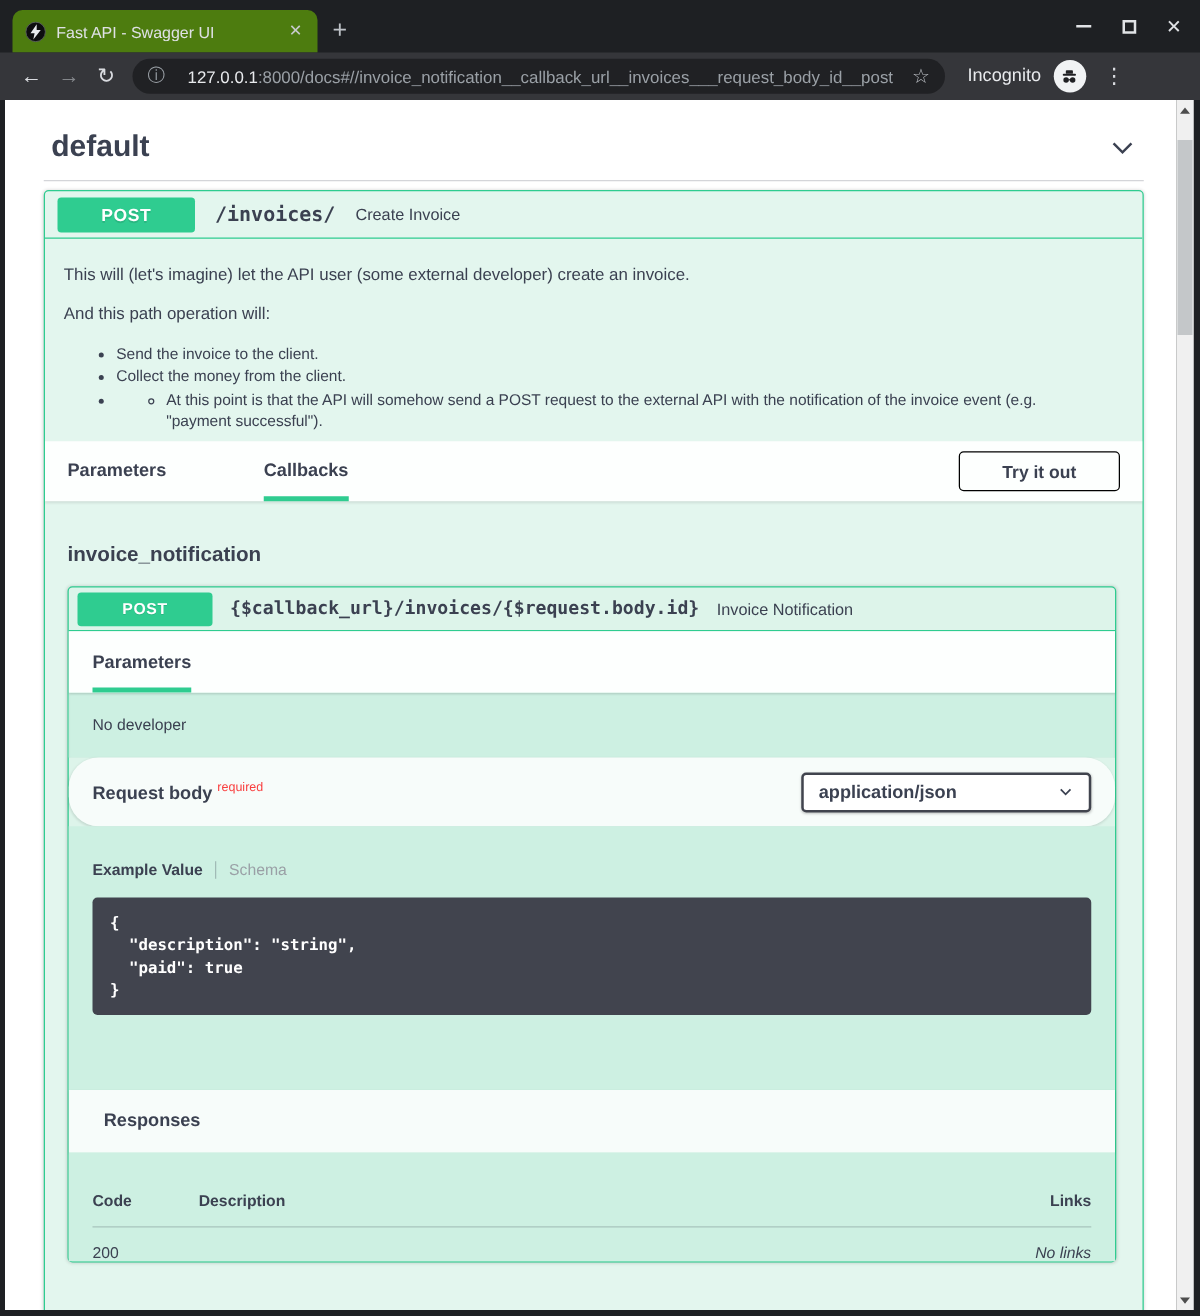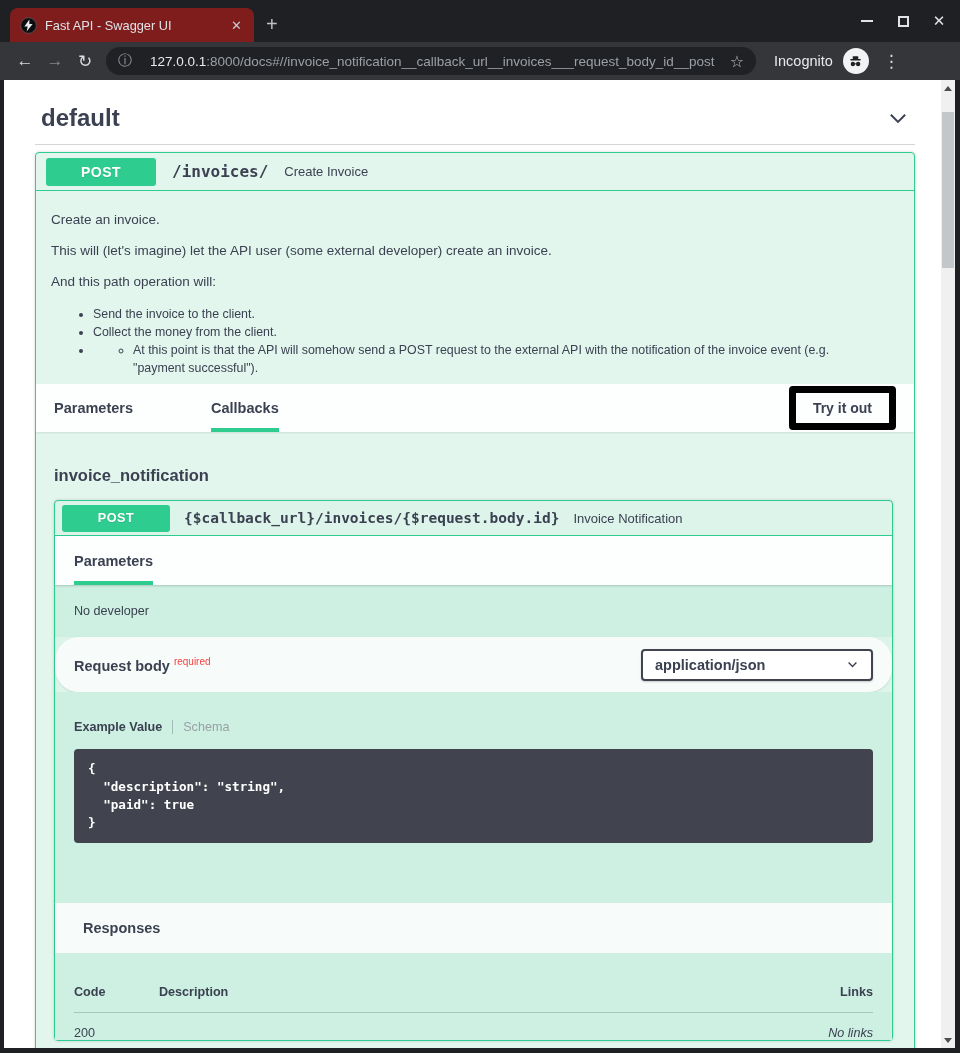--- a/index.html
+++ b/index.html
@@ -1,21 +1,21 @@
 <!DOCTYPE html>
 <html><head>
 <meta charset="utf-8">
 <style>
   * { margin:0; padding:0; box-sizing:border-box; }
   html,body { width:960px; height:1053px; }
   body { font-family:"Liberation Sans","DejaVu Sans",sans-serif; background:#1e2023; position:relative; overflow:hidden; }
 
   
   .tabstrip { position:absolute; left:0; top:0; width:960px; height:42px; background:#1e2023; }
-  .tab { position:absolute; left:10px; top:8px; width:244px; height:34px; background:#7f1d1d;
+  .tab { position:absolute; left:10px; top:8px; width:244px; height:34px; background:#4d7c0f;
          border-radius:8px 8px 0 0; display:flex; align-items:center; padding:0 10px; gap:8px; }
   .favicon { width:17px; height:17px; flex:0 0 auto; }
   .tab-title { color:#dfe1e5; font-size:12.8px; white-space:nowrap; overflow:hidden; flex:1; }
   .tab-close { color:#c7cacd; font-size:13px; cursor:default; padding:0 2px; }
   .newtab { position:absolute; left:266px; top:14px; color:#bdc1c6; font-size:20px; line-height:20px; }
   .win-controls { position:absolute; right:14px; top:10px; display:flex; gap:22px; align-items:center; height:22px; }
   .ctl { width:14px; height:14px; display:flex; align-items:center; justify-content:center; }
   .ctl-min i { display:block; width:12px; height:2px; background:#e1e3e6; }
   .ctl-max i { display:block; width:11px; height:11px; border:2px solid #e1e3e6; }
   .ctl-close { color:#e1e3e6; font-size:15px; font-weight:bold; }
@@ -60,22 +60,22 @@
   .desc ul li { margin-bottom:1px; }
   .desc ul ul { list-style:circle; margin:1px 0 0 40px; }
   .desc ul ul li { max-width:735px; }
 
   .strip { background:rgba(255,255,255,.92); box-shadow:0 1px 2px rgba(0,0,0,.1); position:relative; }
   .tabs-strip { height:48px; display:flex; align-items:stretch; padding:0 18px; }
   .tab-item { display:flex; align-items:center; font-size:14.5px; font-weight:bold; color:#3b4151;
               border-bottom:4px solid transparent; border-top:4px solid transparent; }
   .tab-item + .tab-item { margin-left:78px; }
   .tab-item.active { border-bottom-color:#2fcc90; }
-  .try-btn { margin-left:auto; align-self:center; background:transparent; border:7px solid #000000;
-             border-radius:4px; color:#3b4151; font-weight:bold; font-size:14px; padding:7px 17px;
+  .try-btn { margin-left:auto; align-self:center; background:transparent; border:1px solid #000000;
+             border-radius:4px; color:#3b4151; font-weight:bold; font-size:14px; padding:7px 34px;
              font-family:inherit; }
 
   .cb-head { font-size:16.5px; font-weight:bold; color:#3b4151; margin:34px 0 15px 18px; }
   .cb-block { margin:0 21px 0 18px; border:1px solid #2fcc90; border-radius:4px; background:#ddf4ea;
               box-shadow:0 0 3px rgba(0,0,0,.18); }
   .cb-summary { display:flex; align-items:center; gap:14px; padding:4px 7px; height:35px;
                 border-bottom:1px solid #2fcc90; }
   .cb-badge { width:108px; height:27px; font-size:12.6px; }
   .cb-path { font-size:14.5px; }
   .cb-sum-text { font-size:13px; }
@@ -183,21 +183,20 @@
     <div class="divider"></div>
 
     <div class="opblock">
       <div class="summary">
         <span class="badge">POST</span>
         <span class="path">/invoices/</span>
         <span class="sum-text">Create Invoice</span>
       </div>
 
       <div class="desc">
-        <p>Create an invoice.</p>
         <p>This will (let's imagine) let the API user (some external developer) create an invoice.</p>
         <p>And this path operation will:</p>
         <ul>
           <li>Send the invoice to the client.</li>
           <li>Collect the money from the client.</li>
           <li>
             <ul>
               <li>At this point is that the API will somehow send a POST request to the external API with the notification of the invoice event (e.g. "payment successful").</li>
             </ul>
           </li>

